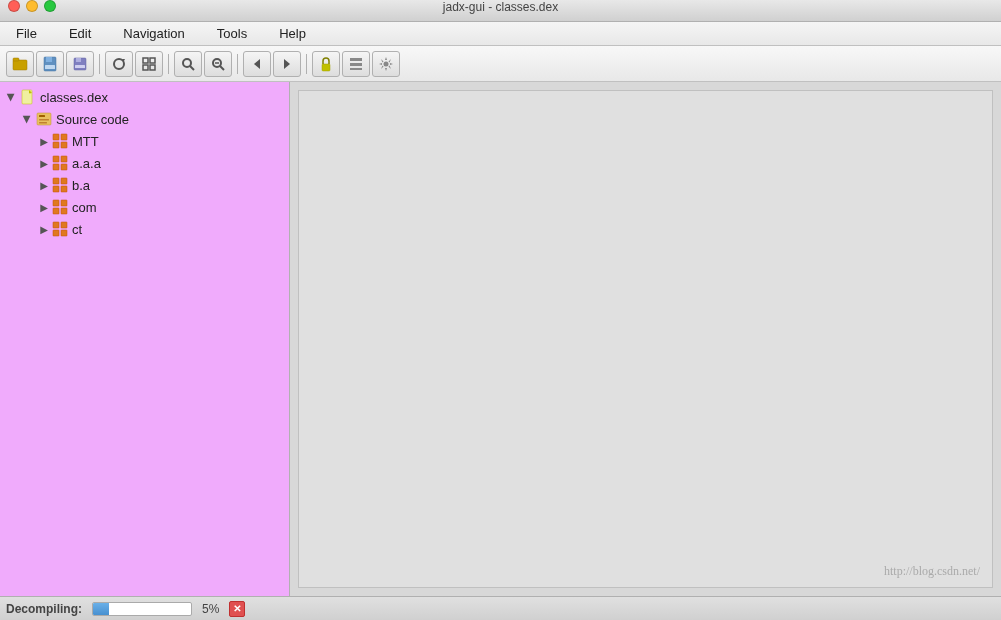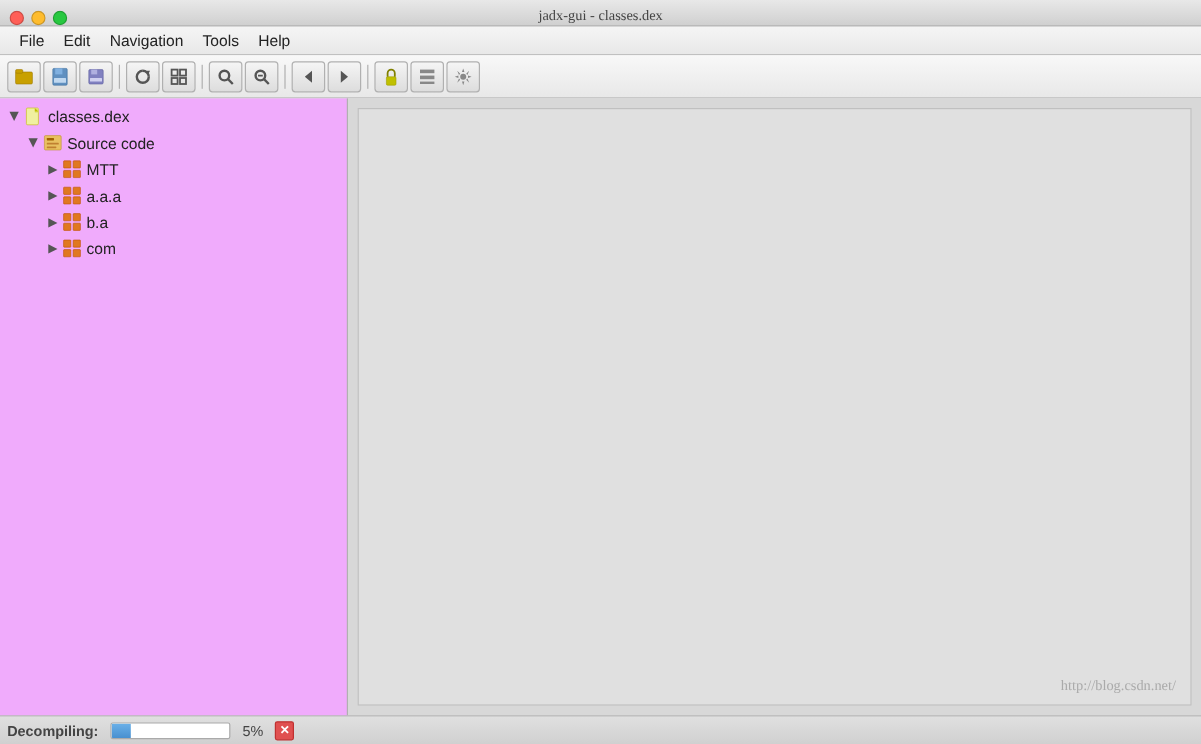--- a/index.html
+++ b/index.html
@@ -10,25 +10,24 @@
       width: 1001px;
       height: 620px;
       overflow: hidden;
     }
 
     
     .title-bar {
       height: 22px;
       background: linear-gradient(to bottom, #e8e8e8, #d0d0d0);
       display: flex;
-      align-items: flex-end;
+      align-items: flex-start;
       justify-content: center;
       border-bottom: 1px solid #b0b0b0;
       position: relative;
-      font-family: Liberation Serif, serif;
     }
     .title-bar-buttons {
       position: absolute;
       left: 8px;
       display: flex;
       gap: 6px;
       align-items: center;
     }
     .title-btn {
       width: 12px;
@@ -45,21 +44,21 @@
     }
 
     
     .menu-bar {
       height: 24px;
       background: linear-gradient(to bottom, #f5f5f5, #e8e8e8);
       border-bottom: 1px solid #c0c0c0;
       display: flex;
       align-items: center;
       padding: 0 8px;
-      gap: 0;
+      gap: 16px;
     }
     .menu-item {
       padding: 2px 8px;
       font-size: 13px;
       color: #222;
       cursor: pointer;
       border-radius: 3px;
     }
 
     
@@ -399,20 +398,32 @@
         <svg width="16" height="16" viewBox="0 0 16 16">
           <rect x="1" y="1" width="6" height="6" rx="0.5" fill="#e07820" stroke="#c05000" stroke-width="0.5"></rect>
           <rect x="9" y="1" width="6" height="6" rx="0.5" fill="#e07820" stroke="#c05000" stroke-width="0.5"></rect>
           <rect x="1" y="9" width="6" height="6" rx="0.5" fill="#e07820" stroke="#c05000" stroke-width="0.5"></rect>
           <rect x="9" y="9" width="6" height="6" rx="0.5" fill="#e07820" stroke="#c05000" stroke-width="0.5"></rect>
         </svg>
       </div>
       <span class="tree-label">com</span>
     </div>
 
+    <div class="tree-item indent-2">
+      <div class="tree-arrow expanded"></div>
+      <div class="tree-icon">
+        <svg width="16" height="16" viewBox="0 0 16 16">
+          <rect x="1" y="1" width="6" height="6" rx="0.5" fill="#e07820" stroke="#c05000" stroke-width="0.5"></rect>
+          <rect x="9" y="1" width="6" height="6" rx="0.5" fill="#e07820" stroke="#c05000" stroke-width="0.5"></rect>
+          <rect x="1" y="9" width="6" height="6" rx="0.5" fill="#e07820" stroke="#c05000" stroke-width="0.5"></rect>
+          <rect x="9" y="9" width="6" height="6" rx="0.5" fill="#e07820" stroke="#c05000" stroke-width="0.5"></rect>
+        </svg>
+      </div>
+      <span class="tree-label">ct</span>
+    </div>
 
 
   </div>
 
   <div class="right-panel">
     <div class="right-panel-inner">
       <span class="watermark">http://blog.csdn.net/</span>
     </div>
   </div>
 </div>

